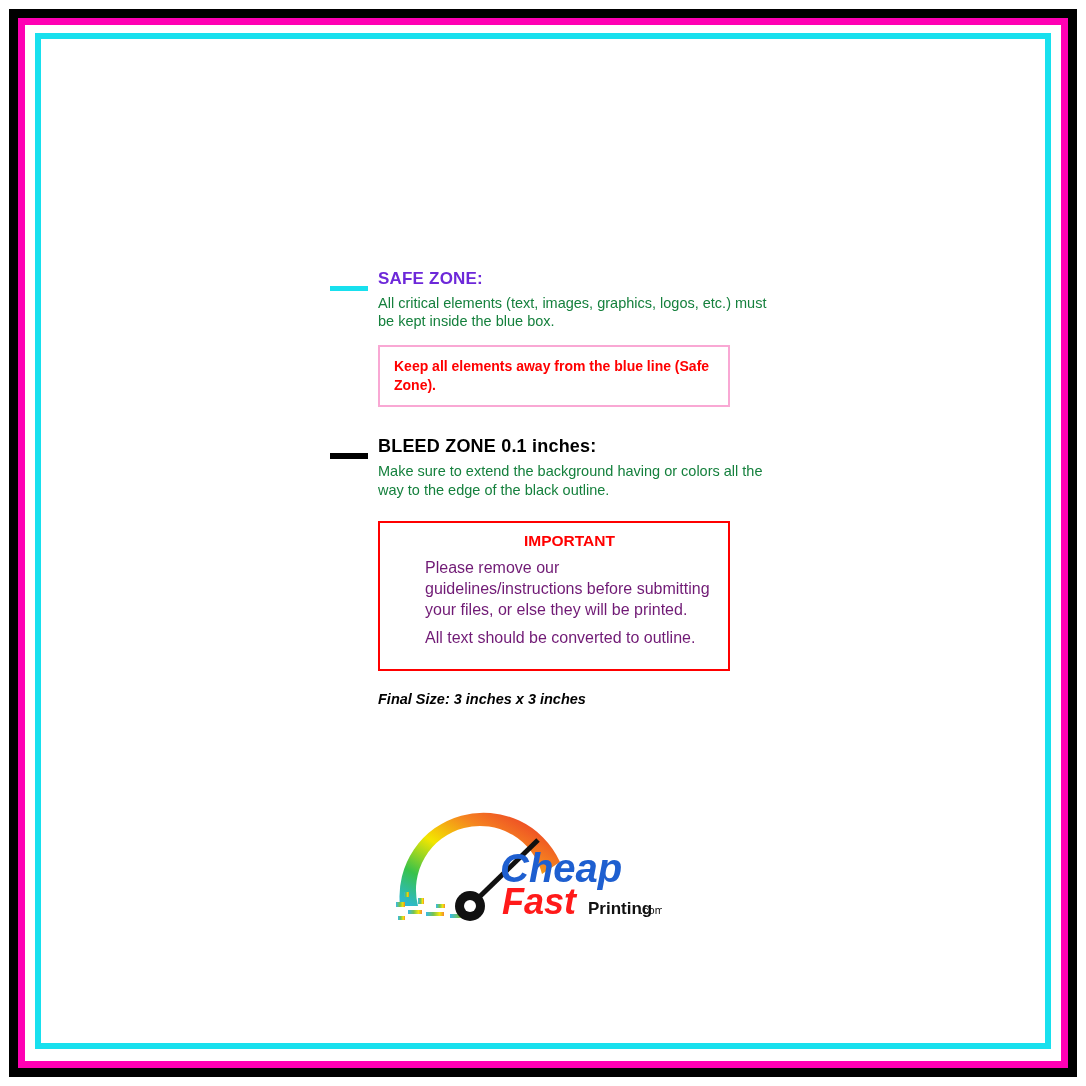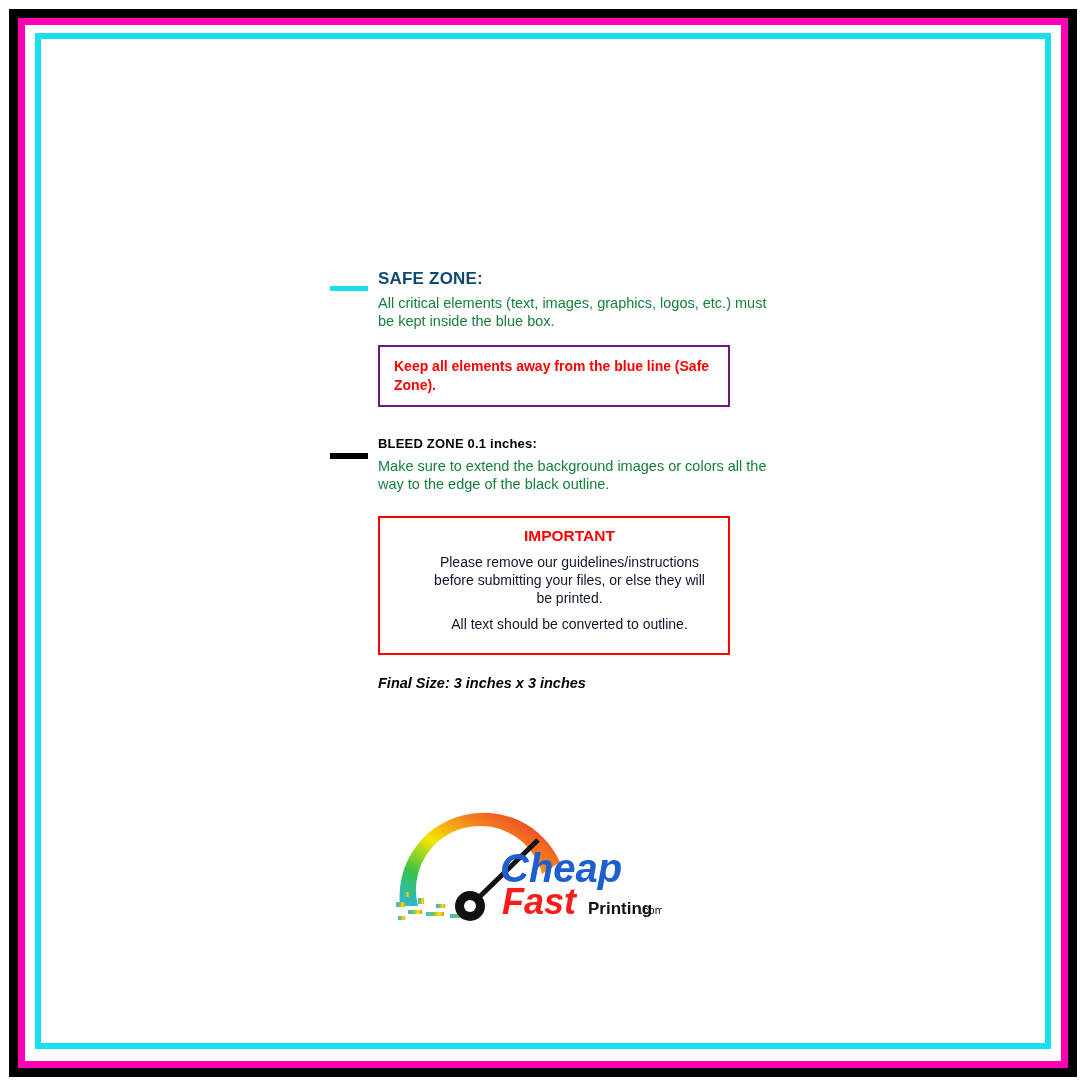--- a/index.html
+++ b/index.html
@@ -77,40 +77,40 @@
     margin-left: 48px;
   }
 
   .head {
     font-size: 17px;
     font-weight: bold;
     letter-spacing: 0.2px;
     margin: 0 0 5px 0;
     line-height: 1.1;
   }
-  .head-safe  { color: #0c4a6e; }
+  .head-safe  { color: #6d28d9; }
   .head-trim  { color: #ff00b4; }
-  .head-bleed { color: #000000; font-size: 13px; }
+  .head-bleed { color: #000000; font-size: 18px; }
 
   .para {
     font-size: 14.5px;
     color: #15803d;
     line-height: 1.28;
     margin: 0;
   }
 
   
   .callout {
     box-sizing: border-box;
     margin-left: 48px;
     margin-top: 14px;
     padding: 10px 14px;
   }
   .callout-safe {
-    border: 2px solid #701a75;
+    border: 2px solid #f9a8d4;
     width: 352px;
   }
   .callout-safe p {
     margin: 0;
     color: #ff0000;
     font-weight: bold;
     font-size: 14px;
     line-height: 1.38;
   }
   .callout-important {
@@ -120,24 +120,23 @@
   }
   .callout-important .imp-title {
     text-align: center;
     color: #ff0000;
     font-weight: bold;
     font-size: 15.5px;
     margin: 0 0 7px 0;
   }
   .callout-important p {
     margin: 0 0 7px 0;
-    color: #0f172a;
-    font-size: 14px;
+    color: #701a75;
+    font-size: 16px;
     line-height: 1.3;
-    text-align: center;
   }
   .callout-important p:last-child { margin-bottom: 8px; }
 
   
   .sizes {
     margin-left: 48px;
     margin-top: 20px;
   }
   .sizes p {
     margin: 0 0 3px 0;
@@ -178,21 +177,21 @@
 
     <div class="callout callout-safe">
       <p>Keep all elements away from the blue line (Safe Zone).</p>
     </div>
 
 
     <div class="section" style="margin-top:30px;">
       <div class="dash dash-bleed"></div>
       <div class="sec-body">
         <p class="head head-bleed">BLEED ZONE 0.1 inches:</p>
-        <p class="para">Make sure to extend the background images or colors all the way to the edge of the black outline.</p>
+        <p class="para">Make sure to extend the background having or colors all the way to the edge of the black outline.</p>
       </div>
     </div>
 
     <div class="callout callout-important" style="margin-top:22px;padding-left:45px;">
       <p class="imp-title">IMPORTANT</p>
       <p>Please remove our guidelines/instructions before submitting your files, or else they will be printed.</p>
       <p>All text should be converted to outline.</p>
     </div>
 
     <div class="sizes">

